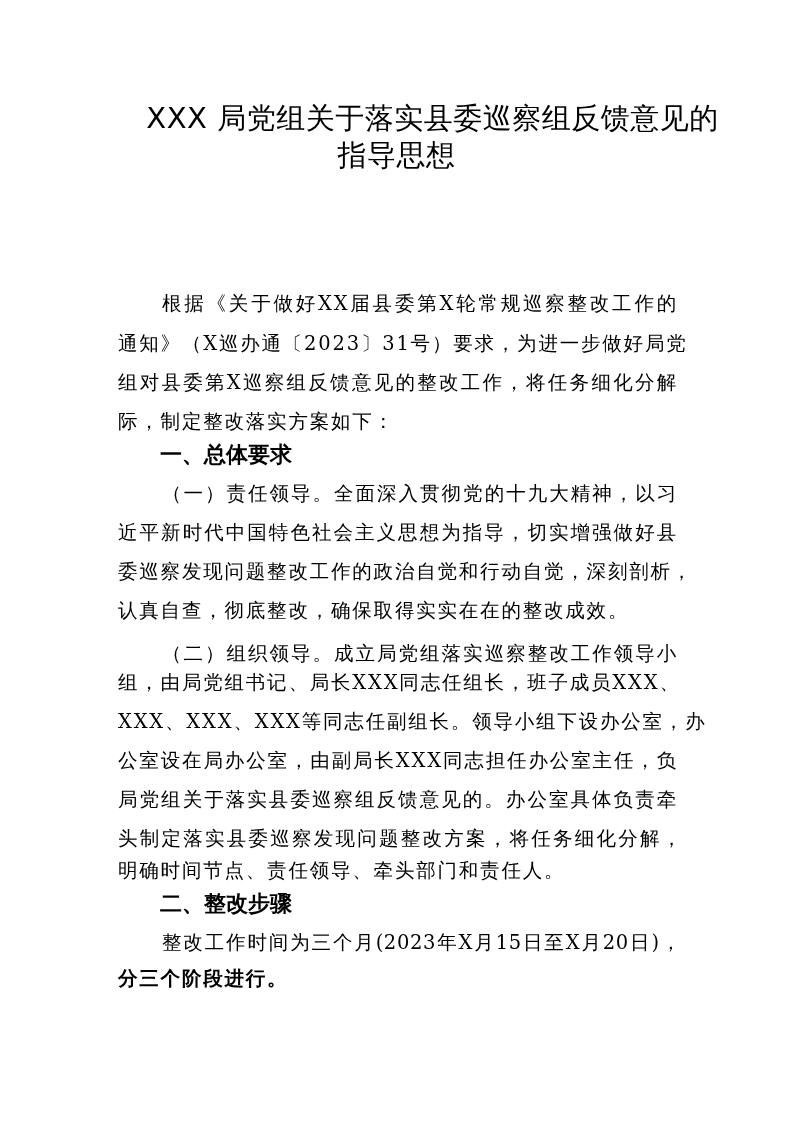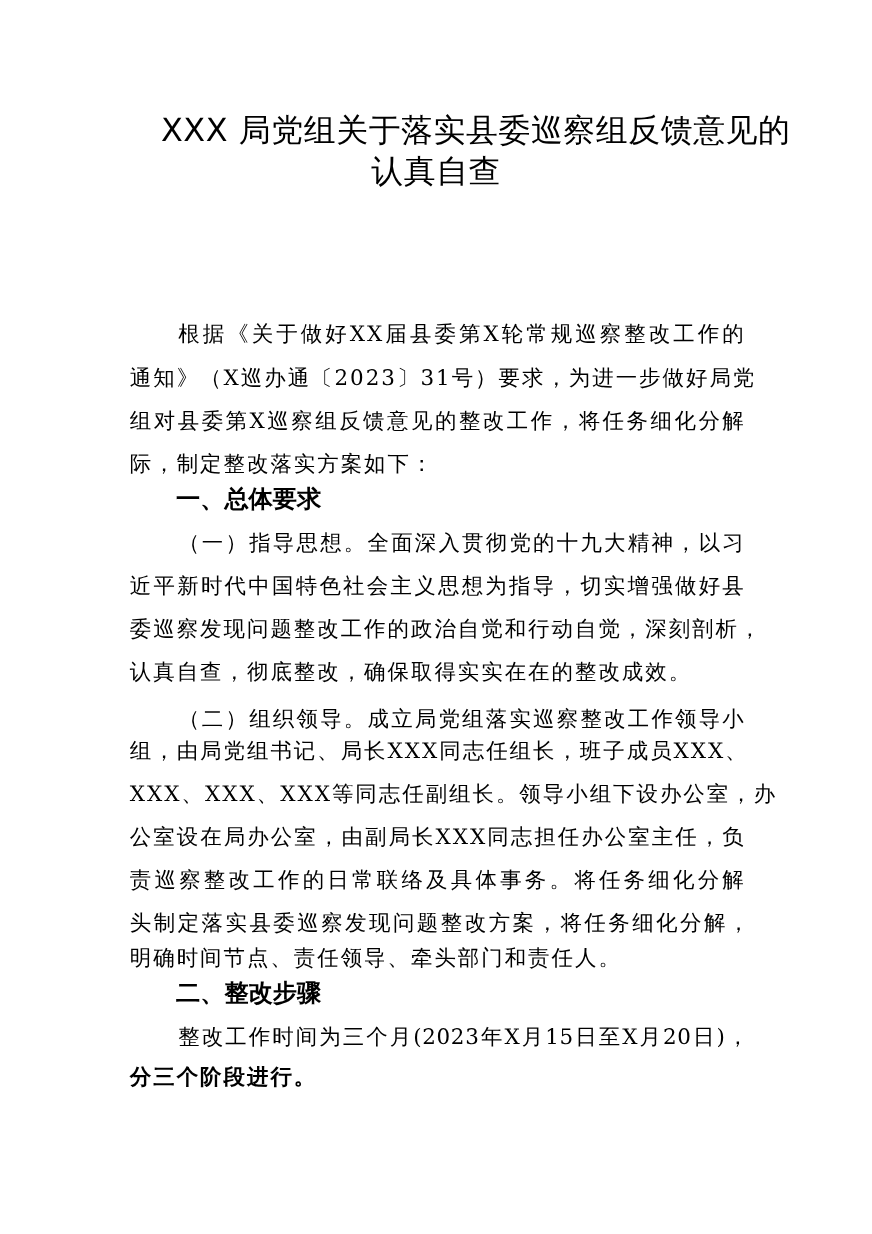--- a/index.html
+++ b/index.html
@@ -12,44 +12,44 @@
           line-height: 26px; white-space: nowrap; letter-spacing: 1.8px; }
   .justify { text-align-last: justify; text-align: justify; }
   .heading { position: absolute; left: 160px; font-family: "DejaVu Sans", "Liberation Sans", sans-serif;
              font-weight: bold; font-size: 22px; line-height: 26px; }
 </style>
 </head>
 <body>
 
 <div>
   <div class="title" style="top:100px;padding-left:36px;">XXX 局党组关于落实县委巡察组反馈意见的</div>
-  <div class="title" style="top:137px;">认真自查</div>
+  <div class="title" style="top:137px;">指导思想</div>
 
   <div>
     <div class="line justify" style="top:291px; left:162px; width:516px;">根据《关于做好XX届县委第X轮常规巡察整改工作的</div>
     <div class="line justify" style="top:331px;">通知》（X巡办通〔2023〕31号）要求，为进一步做好局党</div>
     <div class="line justify" style="top:370px;">组对县委第X巡察组反馈意见的整改工作，将任务细化分解</div>
     <div class="line" style="top:409px;">际，制定整改落实方案如下：</div>
   </div>
 
   <div class="heading" style="top:442px;">一、总体要求</div>
 
   <div>
-    <div class="line justify" style="top:481px; left:162px; width:516px;">（一）指导思想。全面深入贯彻党的十九大精神，以习</div>
+    <div class="line justify" style="top:481px; left:162px; width:516px;">（一）责任领导。全面深入贯彻党的十九大精神，以习</div>
     <div class="line justify" style="top:520px;">近平新时代中国特色社会主义思想为指导，切实增强做好县</div>
     <div class="line justify" style="top:559px; width:565px;">委巡察发现问题整改工作的政治自觉和行动自觉，深刻剖析，</div>
     <div class="line" style="top:598px;">认真自查，彻底整改，确保取得实实在在的整改成效。</div>
   </div>
 
   <div>
     <div class="line justify" style="top:641px; left:162px; width:516px;">（二）组织领导。成立局党组落实巡察整改工作领导小</div>
     <div class="line justify" style="top:670px;">组，由局党组书记、局长XXX同志任组长，班子成员XXX、</div>
     <div class="line justify" style="top:709px;">XXX、XXX、XXX等同志任副组长。领导小组下设办公室，办</div>
     <div class="line justify" style="top:748px;">公室设在局办公室，由副局长XXX同志担任办公室主任，负</div>
-    <div class="line justify" style="top:787px;">责巡察整改工作的日常联络及具体事务。将任务细化分解</div>
+    <div class="line justify" style="top:787px;">局党组关于落实县委巡察组反馈意见的。办公室具体负责牵</div>
     <div class="line justify" style="top:826px; width:565px;">头制定落实县委巡察发现问题整改方案，将任务细化分解，</div>
     <div class="line" style="top:858px;">明确时间节点、责任领导、牵头部门和责任人。</div>
   </div>
 
   <div class="heading" style="top:891px;">二、整改步骤</div>
 
   <div>
     <div class="line justify" style="top:930px; left:162px; width:519px; letter-spacing:0.6px;">整改工作时间为三个月(2023年X月15日至X月20日)，</div>
     <div class="line" style="top:966px;font-weight:bold;">分三个阶段进行。</div>
   </div>

